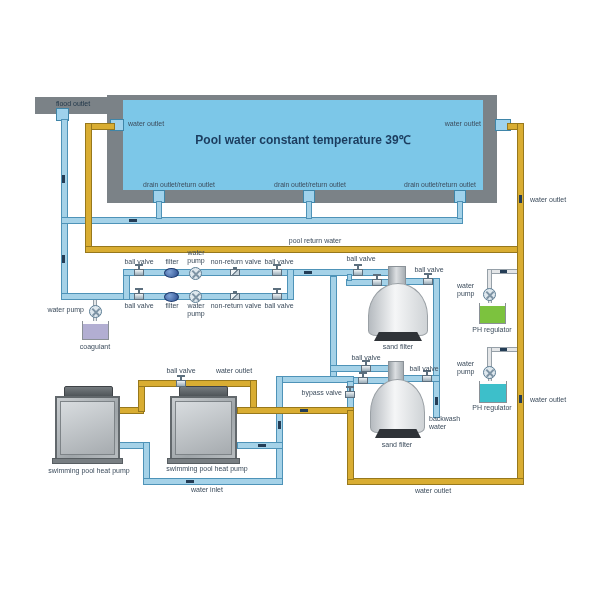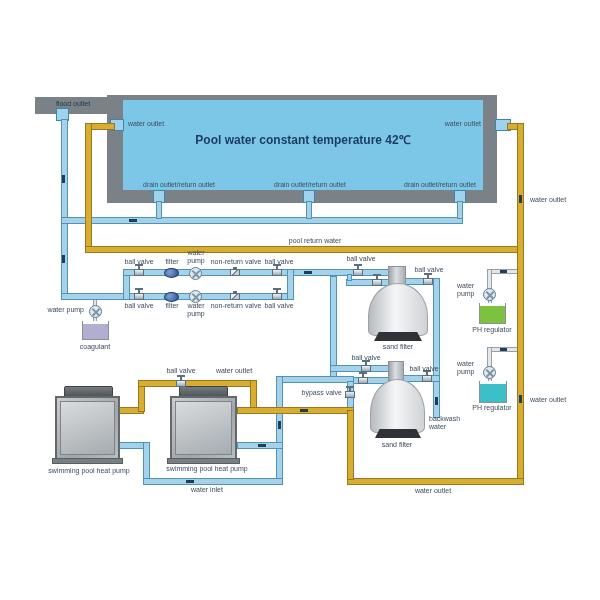--- a/index.html
+++ b/index.html
@@ -67,21 +67,21 @@
   .pool-wall{position:absolute;background:#7b8287;}
   .pool-water{position:absolute;background:#7cc7e8;}
 </style>
 </head>
 <body>
 
 <div class="canvas">
 
   <div class="pool-wall" style="left:107px;top:95px;width:390px;height:108px;"></div>
   <div class="pool-water" style="left:123px;top:100px;width:360px;height:90px;"></div>
-  <div class="title" style="left:303px;top:131px;">Pool water constant temperature 42℃</div>
+  <div class="title" style="left:303px;top:131px;">Pool water constant temperature 39℃</div>
 
   <div class="pool-wall" style="left:35px;top:97px;width:76px;height:17px;"></div>
   <span class="lbl lc" style="left:73px;top:100px;color:#22384a;">flood outlet</span>
   <div class="conn" style="left:56px;top:108px;width:13px;height:13px;"></div>
 
   <div class="conn" style="left:110px;top:119px;width:14px;height:12px;"></div>
   <div class="conn" style="left:495px;top:119px;width:16px;height:12px;"></div>
   <span class="lbl" style="left:128px;top:120px;">water outlet</span>
   <span class="lbl lr" style="left:481px;top:120px;">water outlet</span>
 

